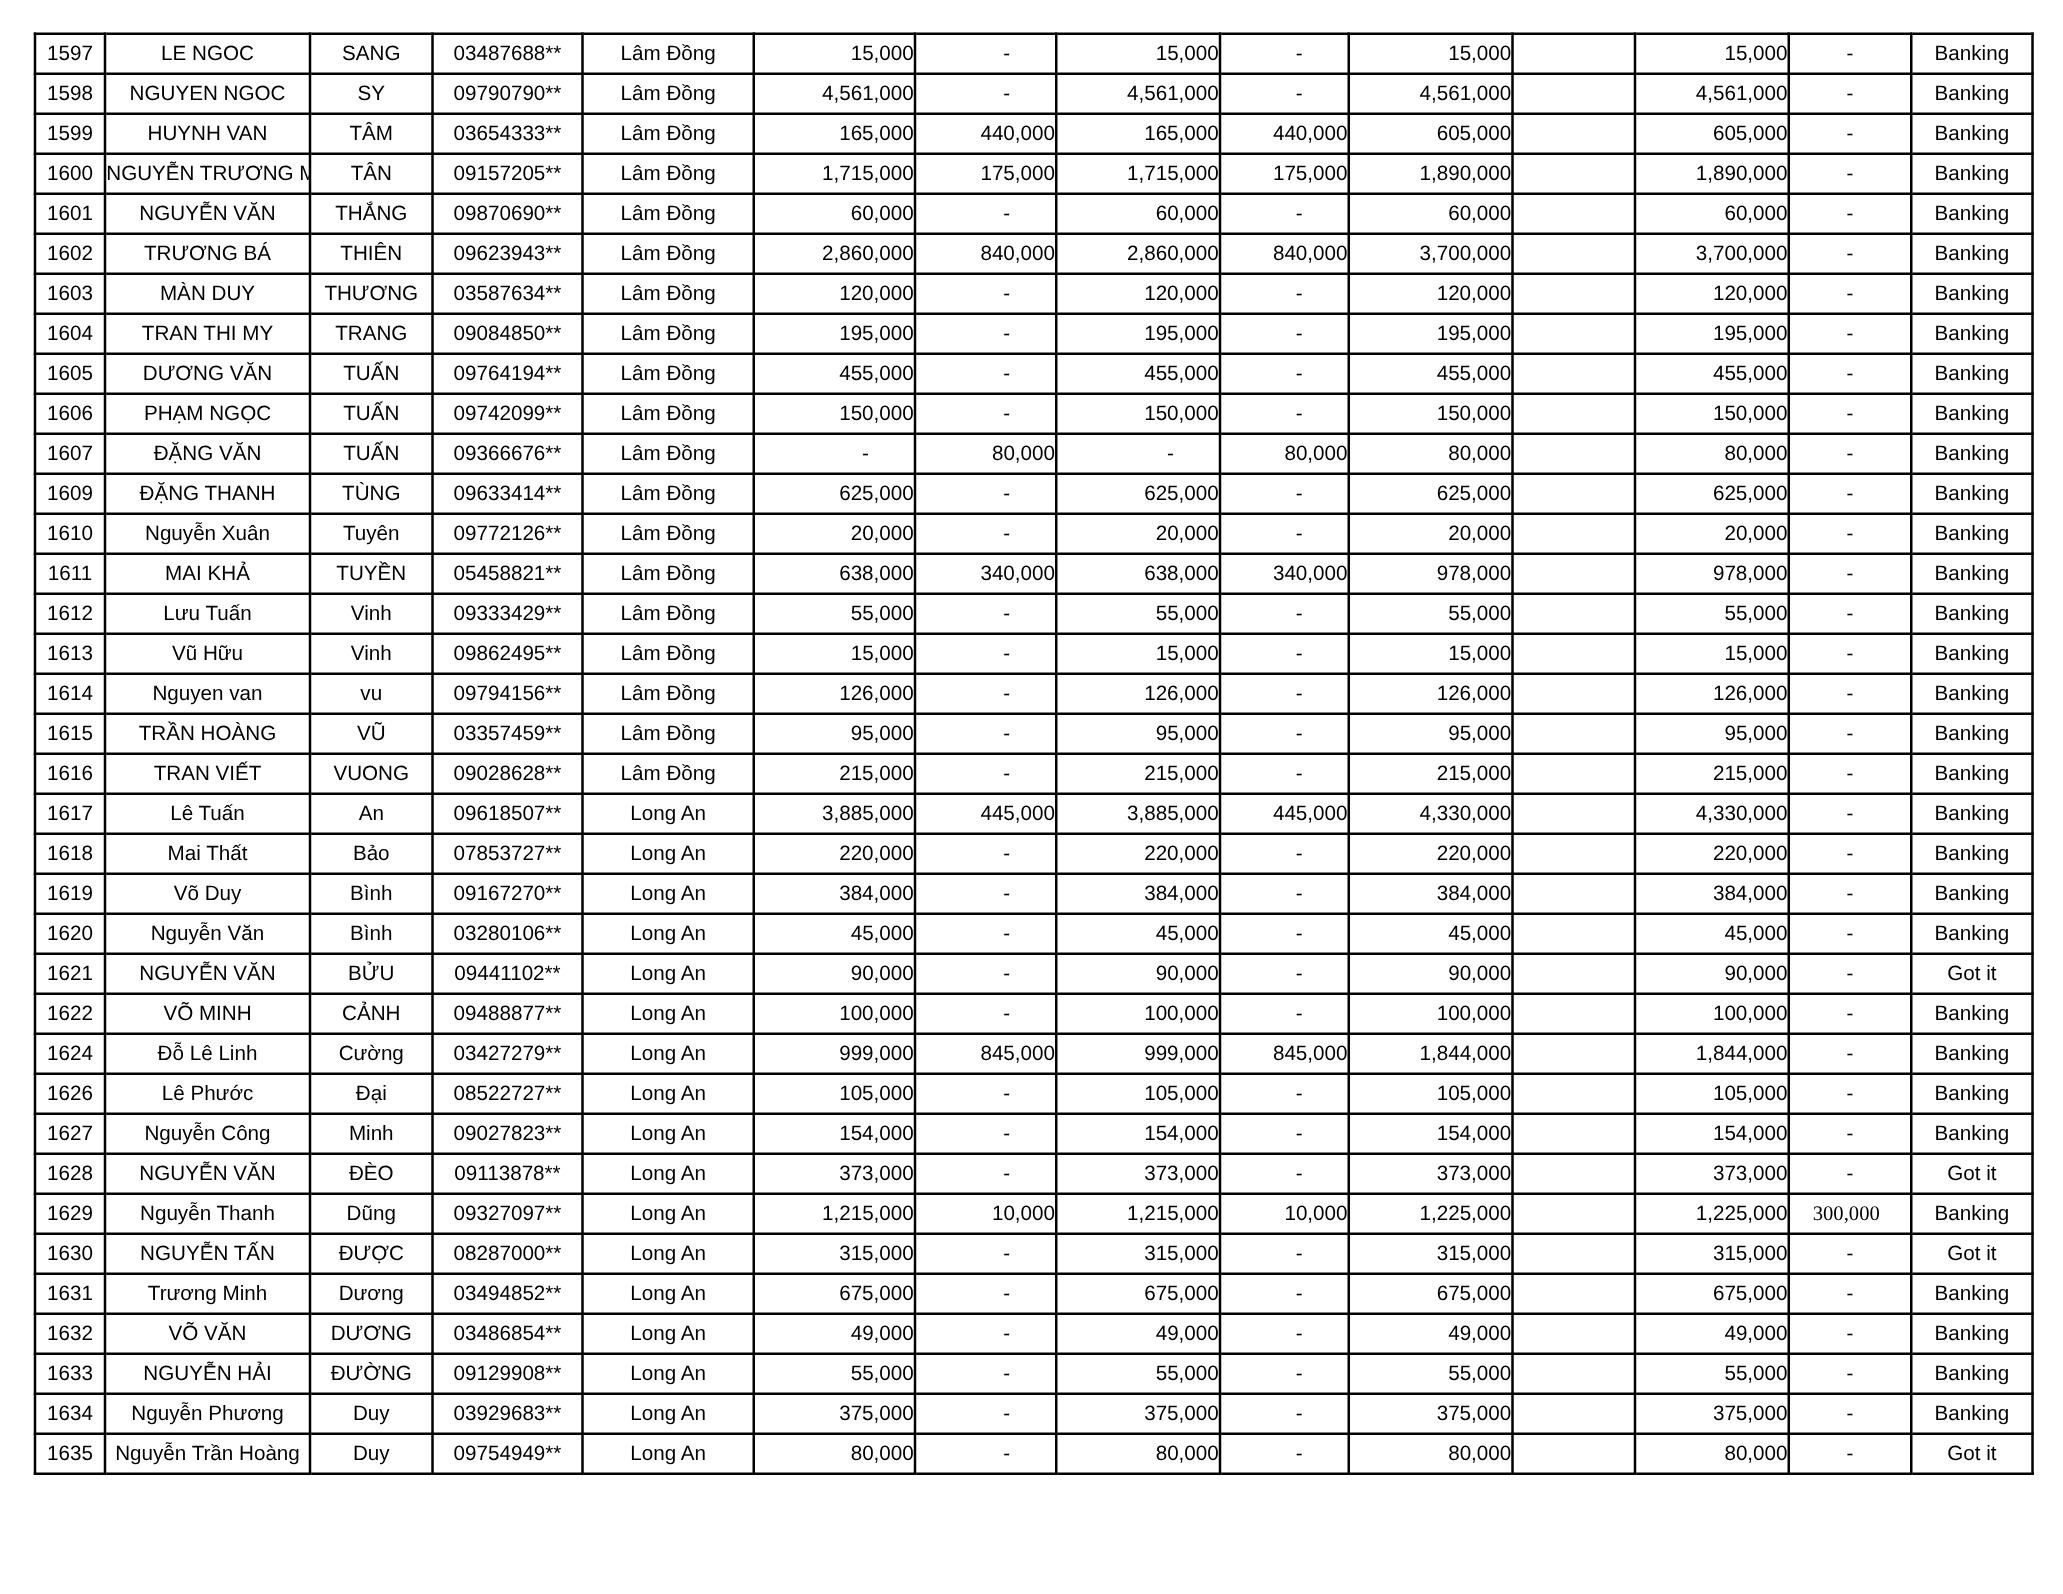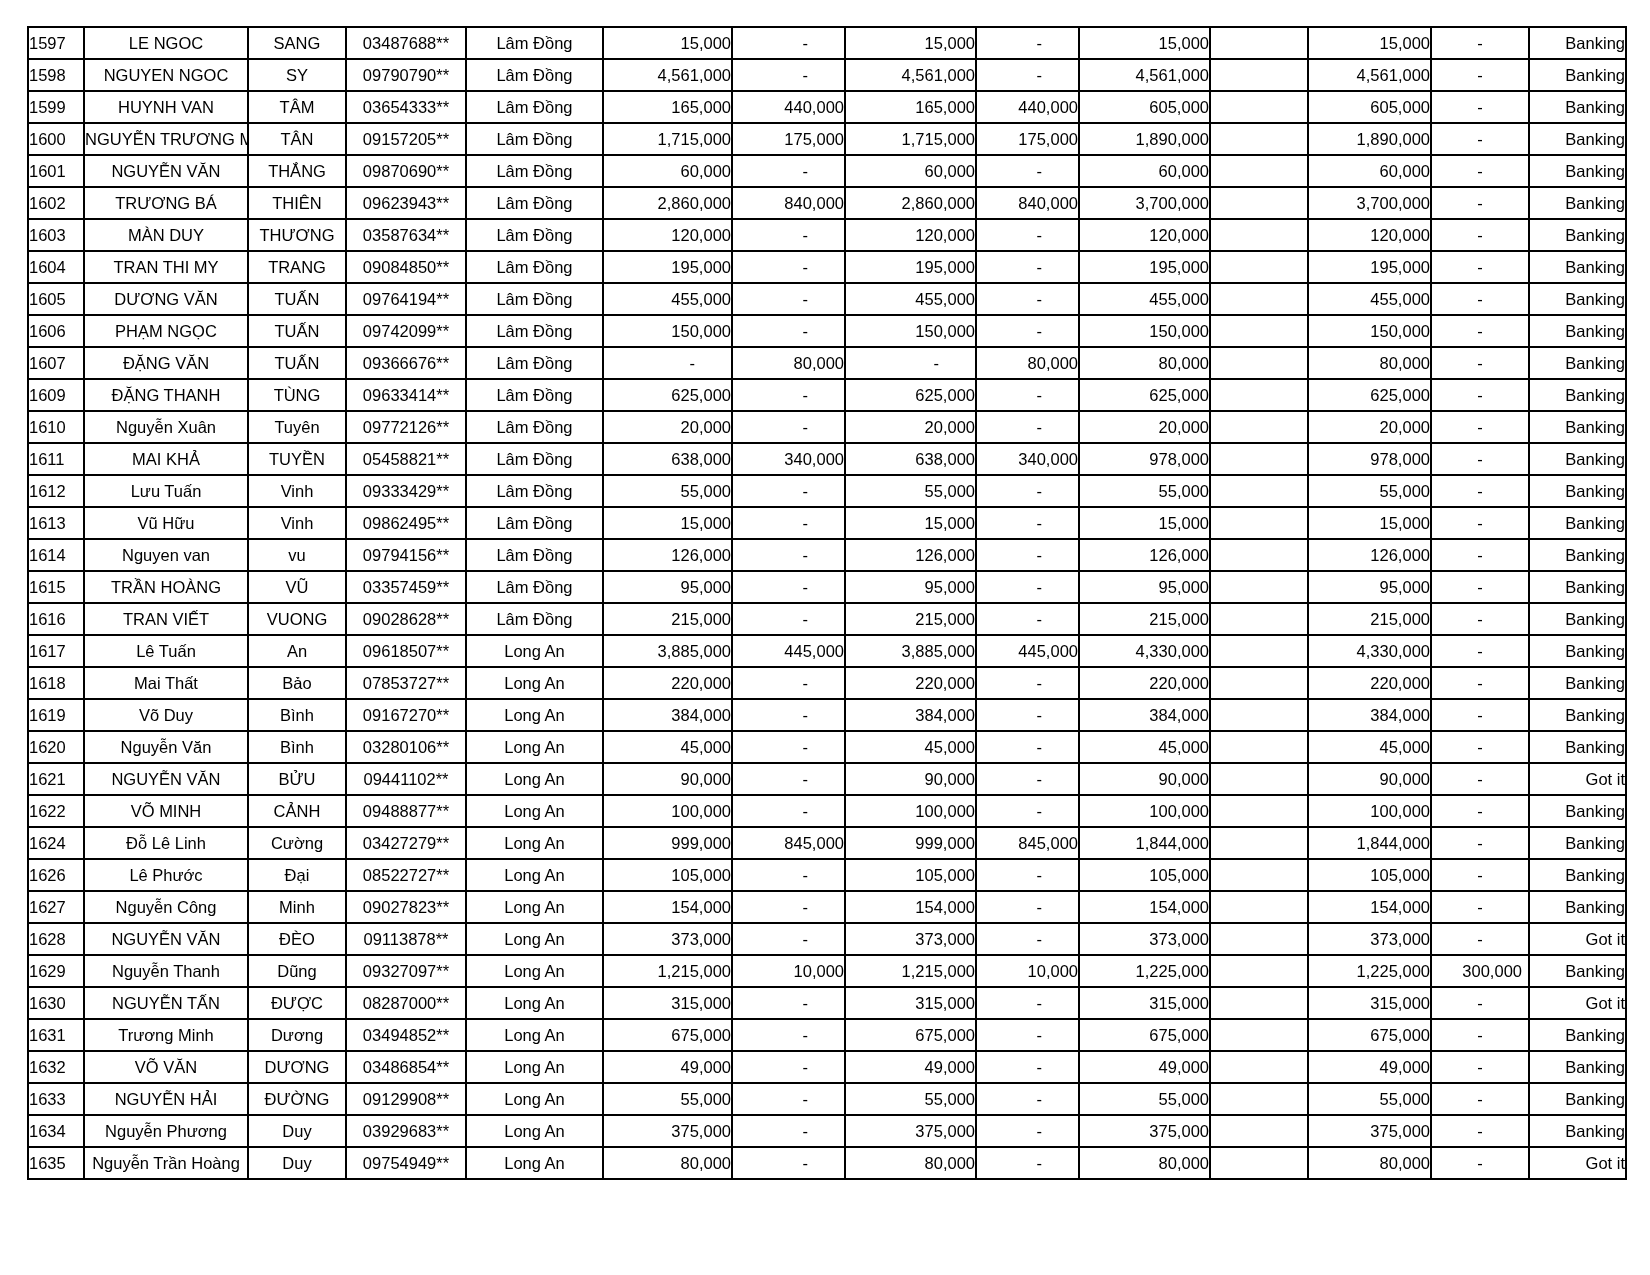--- a/index.html
+++ b/index.html
@@ -27,27 +27,27 @@
   table.sheet td {
     border: 2px solid #000000;
     height: 30px;
     padding: 0;
     line-height: 28px;
     white-space: nowrap;
     overflow: hidden;
     vertical-align: middle;
     font-family: "Liberation Sans", "DejaVu Sans", sans-serif;
   }
-  td.c-rownum   { text-align: left;  padding-right: 3px; }
+  td.c-rownum   { text-align: center;  padding-right: 3px; }
   td.c-center   { text-align: center; }
   td.c-amount   { text-align: right;  padding-right: 8px; }
   td.c-amount.is-dash { padding-right: 36px; }
   td.c-dashcol  { text-align: center; }
-  td.c-dashcol.is-num { text-align: right; padding-right: 6px; }
-  td.c-status   { text-align: right;   padding-left: 8px; }
+  td.c-dashcol.is-num { padding-right: 6px; font-family: Liberation Serif, serif; }
+  td.c-status   { text-align: center;   padding-left: 8px; }
   td.c-blank    { }
 </style>
 </head>
 <body>
 
 <table class="sheet">
   <colgroup>
       <col style="width: 56px;">
       <col style="width: 164px;">
       <col style="width: 98px;">

